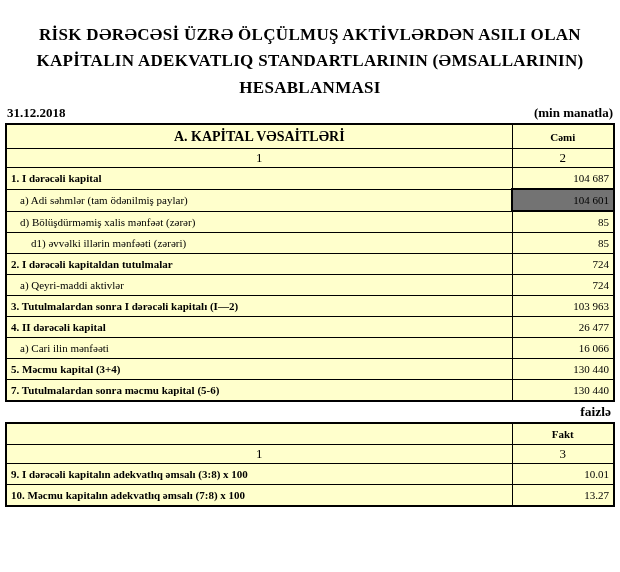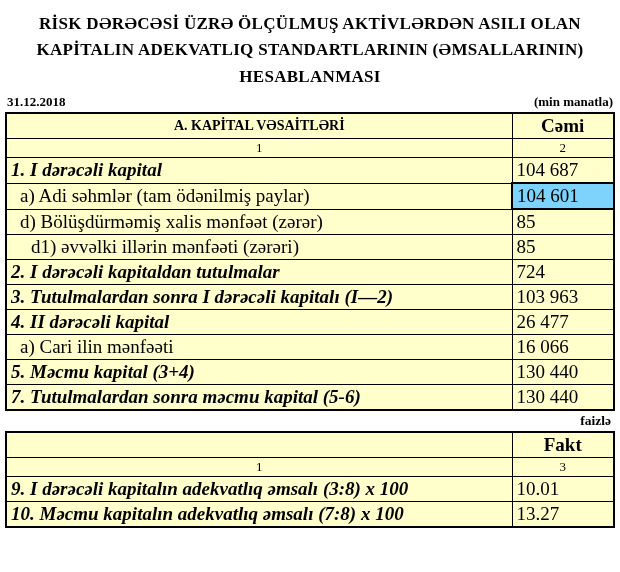--- a/index.html
+++ b/index.html
@@ -3,21 +3,21 @@
 <meta charset="utf-8">
 <style>
   html,body{margin:0;padding:0;background:#ffffff;}
   body{
     width:620px;height:572px;
     font-family:"Liberation Serif", serif;
     color:#000;
     box-sizing:border-box;
     overflow:hidden;
   }
-  .doc{padding:9px 5px 0 5px;}
+  .doc{padding:20px 5px 0 5px;}
   .title{
     text-align:center;
     font-weight:bold;
     font-size:17px;
     line-height:1.55;
     letter-spacing:.3px;
     margin:2px 0 4px 0;
   }
   .meta{
     display:flex;
@@ -29,34 +29,34 @@
   }
   table{
     width:100%;
     border-collapse:collapse;
     table-layout:fixed;
   }
   table.bordered{border:2px solid #000;}
   td,th{
     border:1px solid #000;
     background:#FFFFCC;
-    font-size:19px;
+    font-size:11px;
     padding:1px 4px;
     vertical-align:middle;
     height:18px;
     overflow:hidden;
     white-space:nowrap;
   }
   th{font-weight:bold;text-align:center;}
   .col-val{width:102px;}
   .colnum td{text-align:center;font-weight:normal;height:15px;font-size:13px;}
-  td.val{}
-  td.lbl.bold{font-weight:bold;font-style:italic;}
+  td.val{text-align:right;}
+  td.lbl.bold{font-weight:bold;}
   td.val.highlight{
-    background:#7dd3fc;
+    background:#737373;
     border:2px solid #000;
   }
   .ind-1{padding-left:13px;}
   .ind-2{padding-left:24px;}
   .faizle{
     text-align:right;
     font-weight:bold;
     font-size:13.5px;
     padding:2px 4px 2px 0;
   }
@@ -107,20 +107,24 @@
         </tr>
         <tr>
           <td class="lbl ind-2">d1) əvvəlki illərin mənfəəti (zərəri)</td>
           <td class="val">85</td>
         </tr>
         <tr>
           <td class="lbl bold">2. I dərəcəli kapitaldan  tutulmalar</td>
           <td class="val">724</td>
         </tr>
         <tr>
+          <td class="lbl ind-1">a) Qeyri-maddi aktivlər</td>
+          <td class="val">724</td>
+        </tr>
+        <tr>
           <td class="lbl bold">3. Tutulmalardan  sonra I dərəcəli kapitalı (I—2)</td>
           <td class="val">103 963</td>
         </tr>
         <tr>
           <td class="lbl bold">4. II dərəcəli  kapital</td>
           <td class="val">26 477</td>
         </tr>
         <tr>
           <td class="lbl ind-1">a) Cari ilin mənfəəti</td>
           <td class="val">16 066</td>

